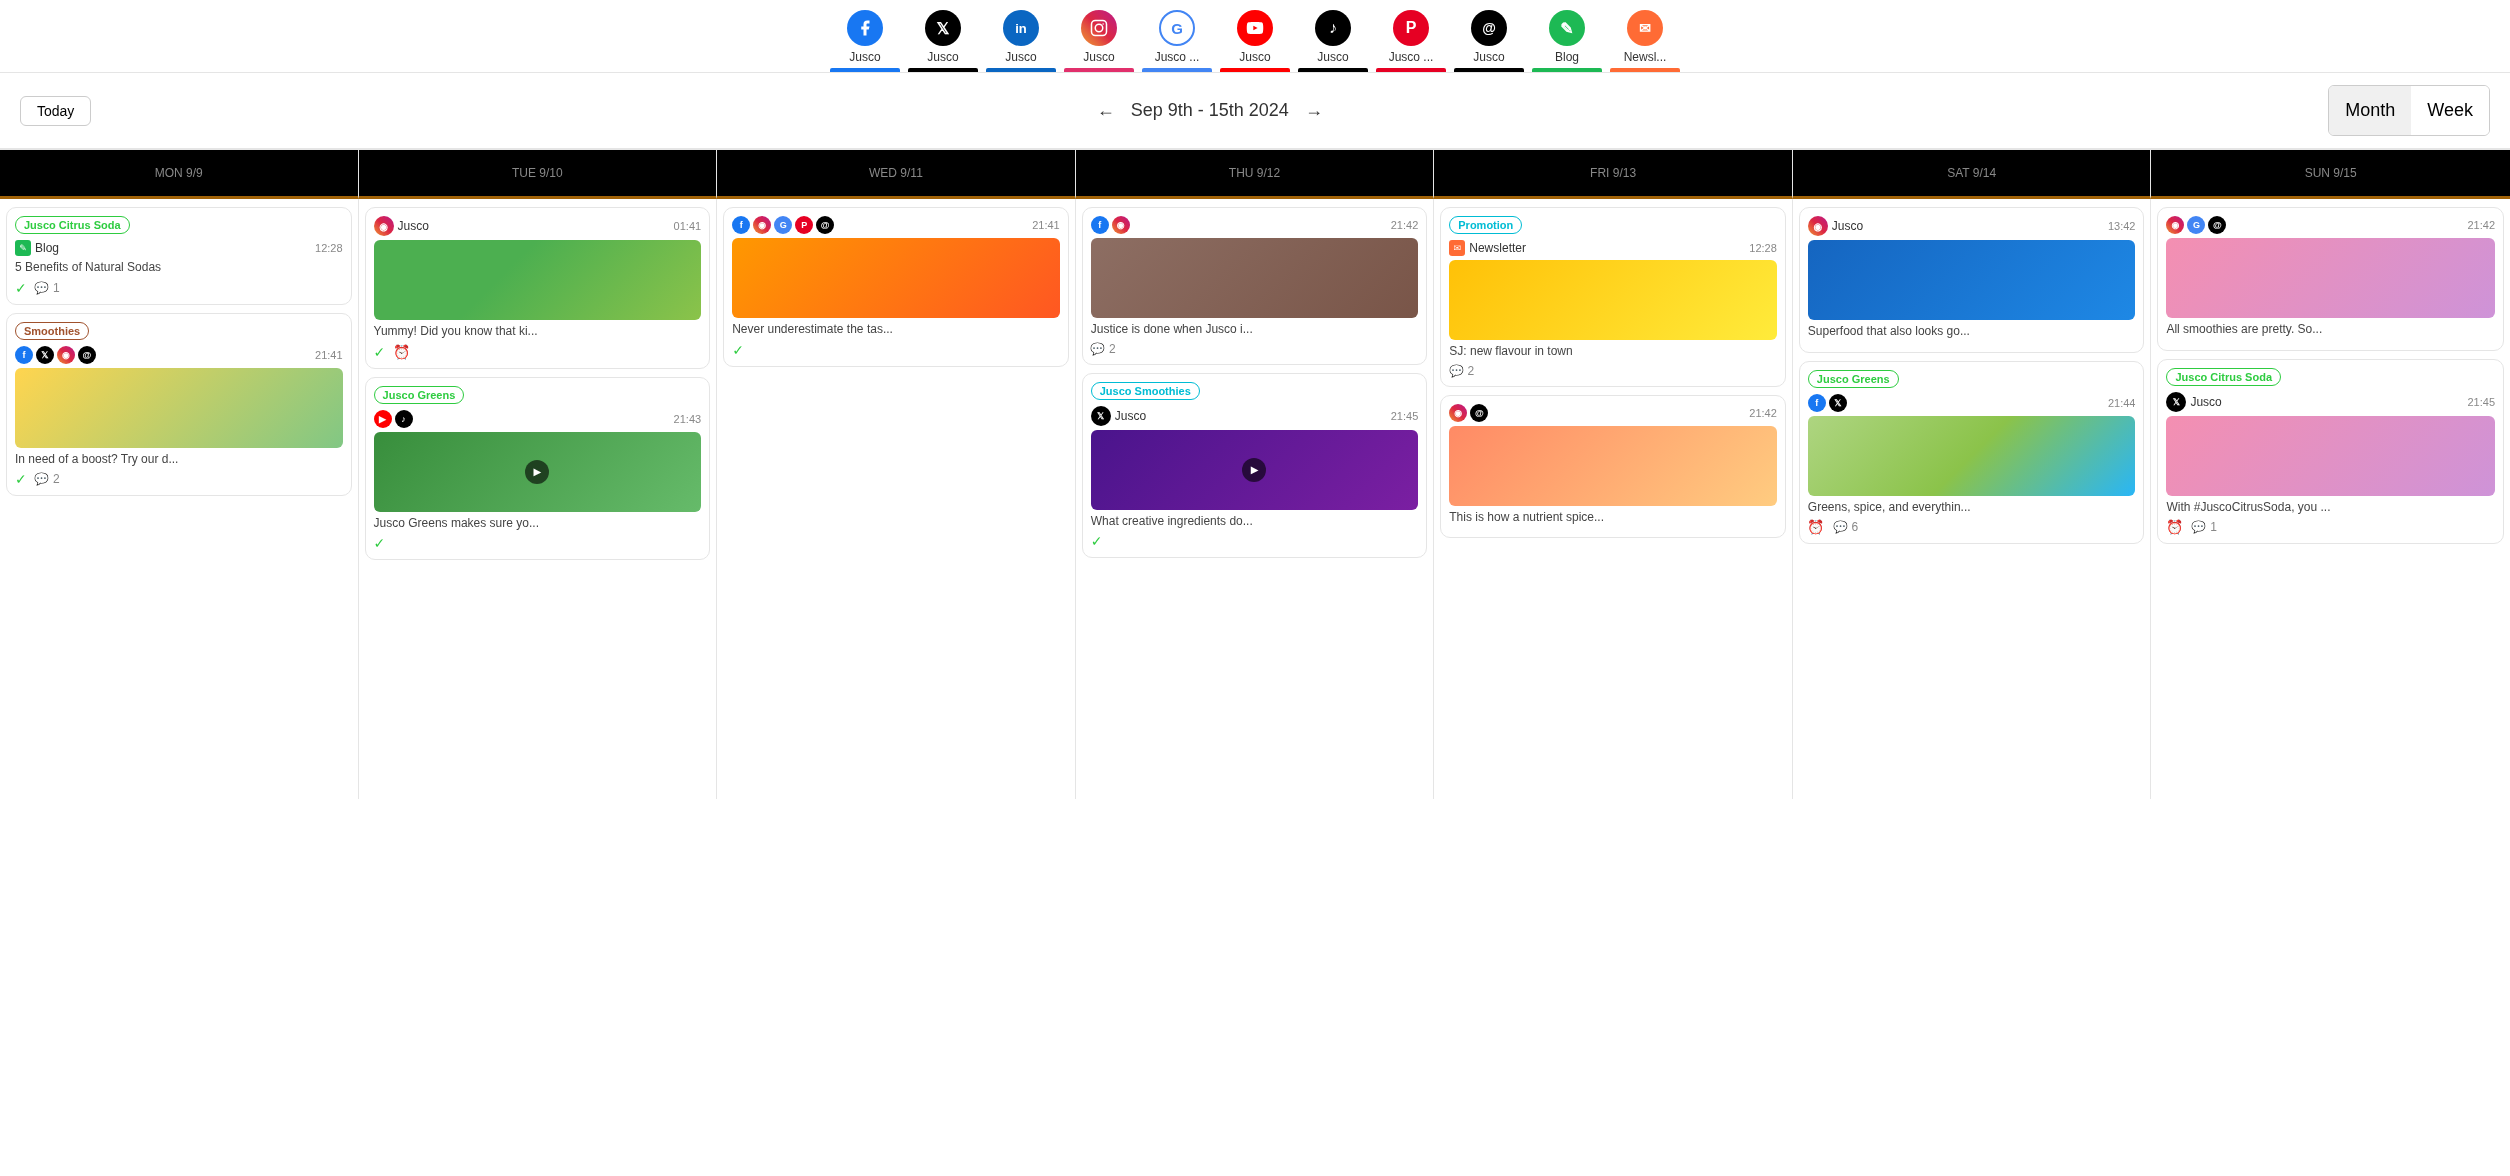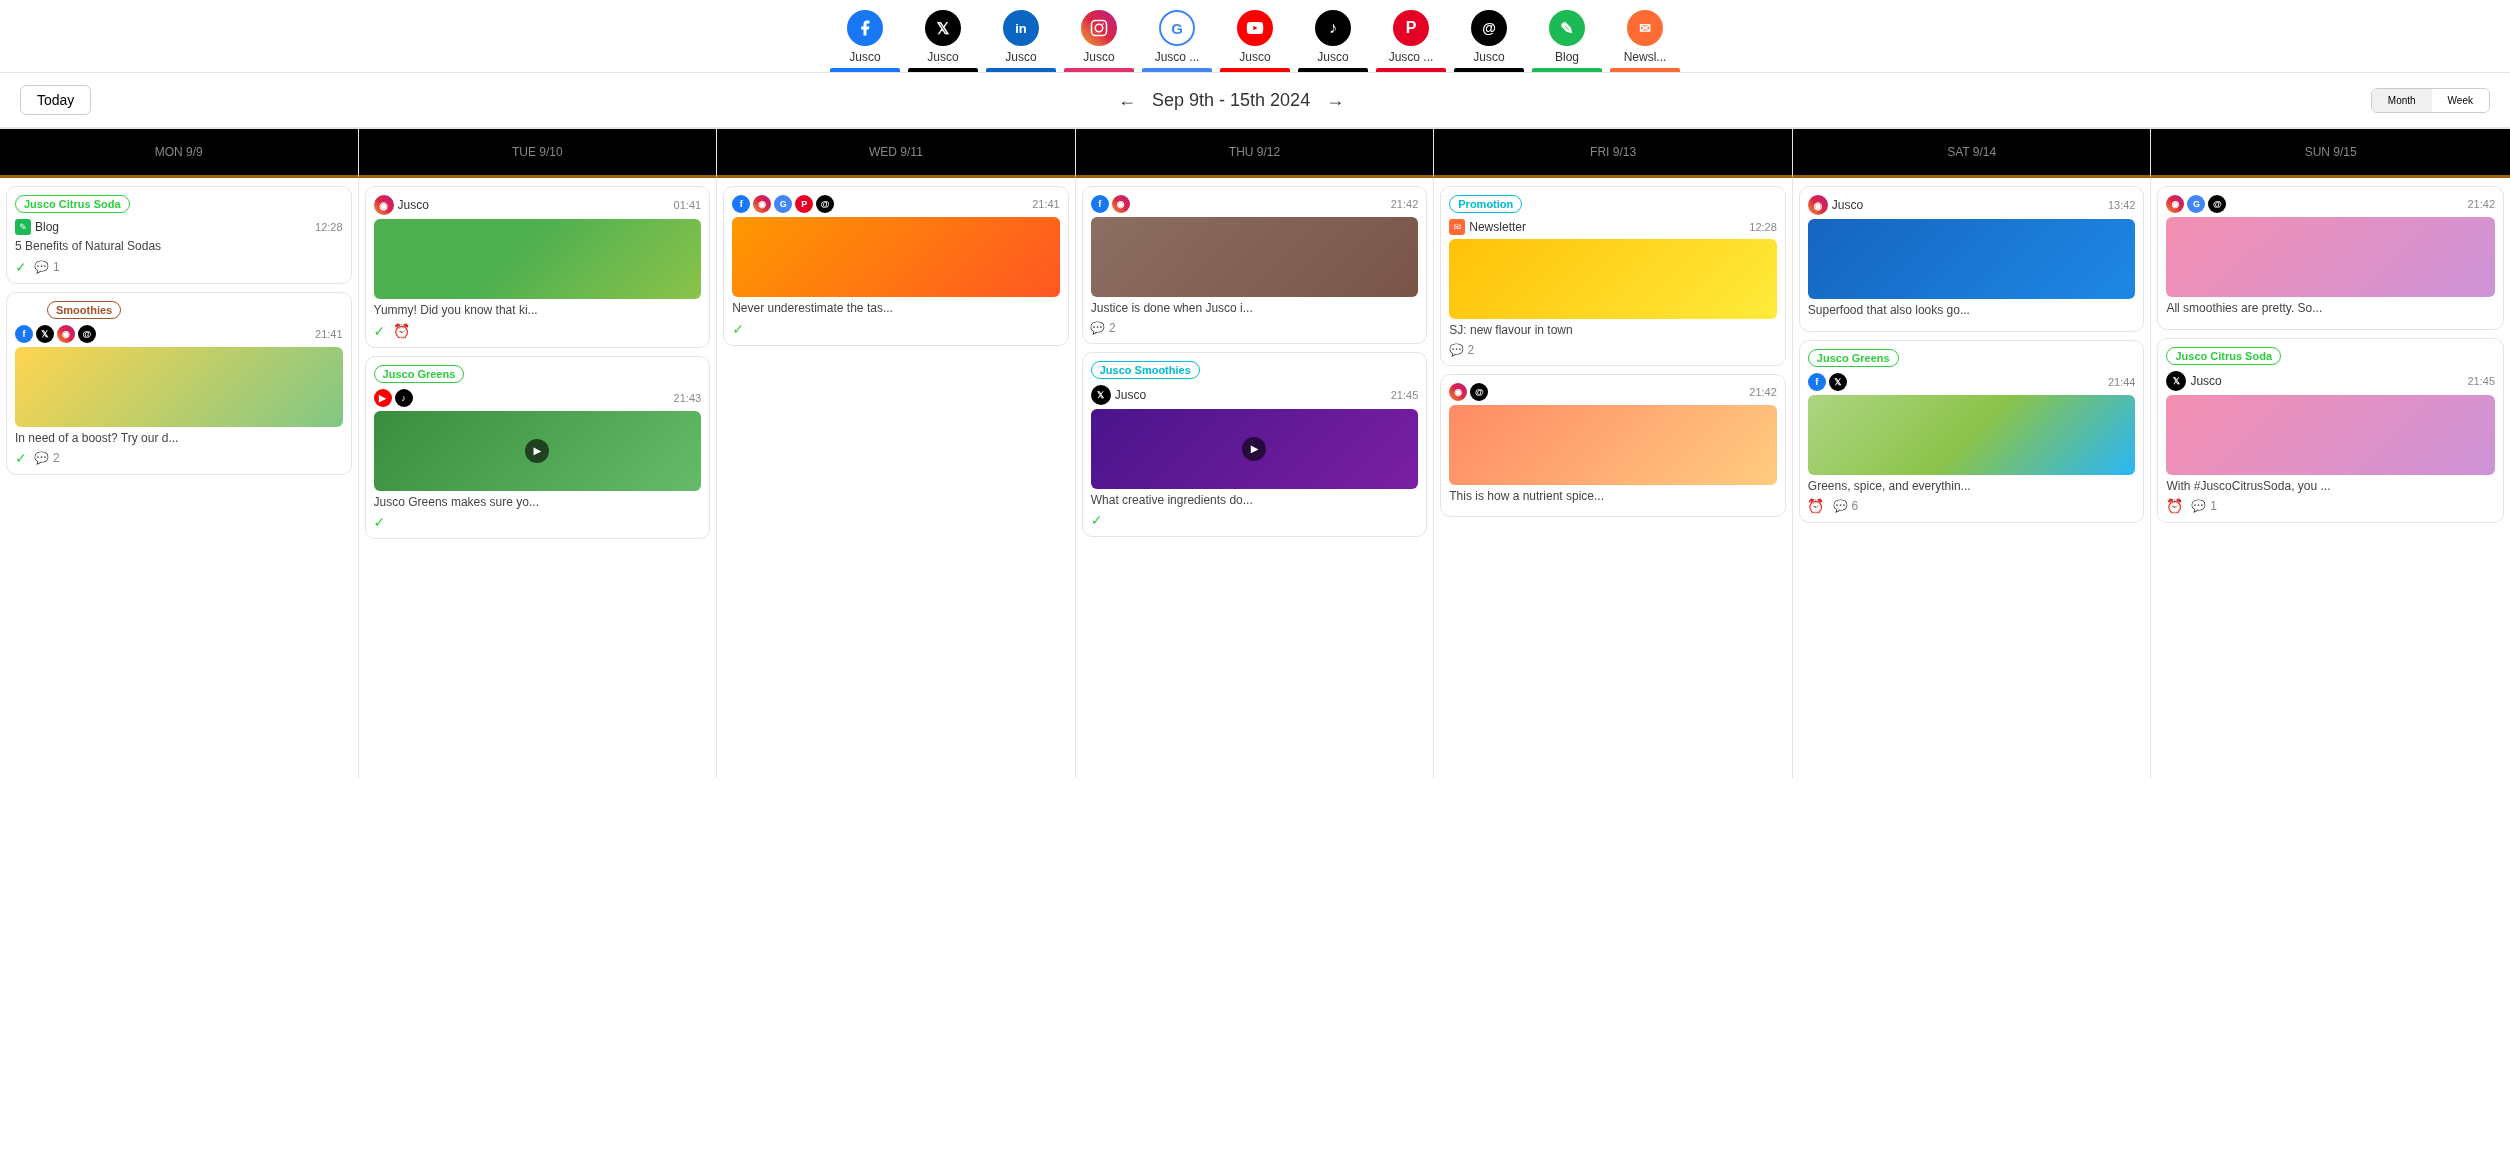--- a/index.html
+++ b/index.html
@@ -23,38 +23,38 @@
     .nav-icon.blog-icon { background: #1DB954; color: white; }
     .nav-icon.newsletter-icon { background: #FF6B35; color: white; }
 
     
     .cal-header { display: flex; align-items: center; justify-content: space-between; padding: 12px 20px; border-bottom: 1px solid #e5e5e5; }
     .today-btn { padding: 6px 16px; border: 1px solid #ccc; border-radius: 6px; cursor: pointer; font-size: 14px; background: #fff; }
     .nav-arrows { display: flex; align-items: center; gap: 16px; font-size: 15px; color: #333; }
     .nav-arrows span { font-size: 18px; cursor: pointer; }
     .date-range { font-size: 16px; font-weight: 500; }
     .view-toggle { display: flex; border: 1px solid #ccc; border-radius: 6px; overflow: hidden; }
-    .view-btn { padding: 6px 16px; cursor: pointer; font-size: 10px; background: #fff; border: none; }
+    .view-btn { padding: 14px 16px; cursor: pointer; font-size: 18px; background: #fff; border: none; }
     .view-btn.active { background: #f0f0f0; font-weight: 500; }
 
     
     .cal-grid { display: grid; grid-template-columns: repeat(7, 1fr); border-top: 1px solid #e5e5e5; }
     .day-header { text-align: center; padding: 16px 4px; font-size: 12px; color: #888; border-right: 1px solid #e5e5e5; border-bottom: 3px solid #a16207; background: #000000; }
     .day-header:last-child { border-right: none; }
 
     
     .day-col { border-right: 1px solid #e5e5e5; min-height: 600px; padding: 8px 6px; display: flex; flex-direction: column; gap: 8px; vertical-align: top; }
     .day-col:last-child { border-right: none; }
 
     
     .card { background: #fff; border: 1px solid #e5e5e5; border-radius: 10px; padding: 8px; font-size: 12px; color: #333; position: relative; }
     .card-tag { display: inline-block; padding: 2px 8px; border-radius: 12px; font-size: 11px; font-weight: 600; margin-bottom: 6px; border: 1.5px solid; }
     .tag-citrus { color: #2ecc40; border-color: #2ecc40; }
     .tag-greens { color: #2ecc40; border-color: #2ecc40; }
-    .tag-smoothies { color: #a0522d; border-color: #a0522d; margin-left: 32px; }
+    .tag-smoothies { color: #a0522d; border-color: #a0522d; }
     .tag-promotion { color: #00bcd4; border-color: #00bcd4; }
     .tag-citrus-soda { color: #2ecc40; border-color: #2ecc40; }
     .tag-juico-smoothies { color: #00bcd4; border-color: #00bcd4; }
 
     .card-header { display: flex; align-items: center; justify-content: space-between; margin-bottom: 4px; }
     .card-source { display: flex; align-items: center; gap: 4px; font-size: 12px; color: #333; font-weight: 500; }
     .card-time { font-size: 11px; color: #888; }
     .card-text { font-size: 12px; color: #444; margin: 4px 0; line-height: 1.3; }
     .card-footer { display: flex; align-items: center; gap: 8px; margin-top: 4px; }
     .social-icons { display: flex; gap: 3px; align-items: center; }

